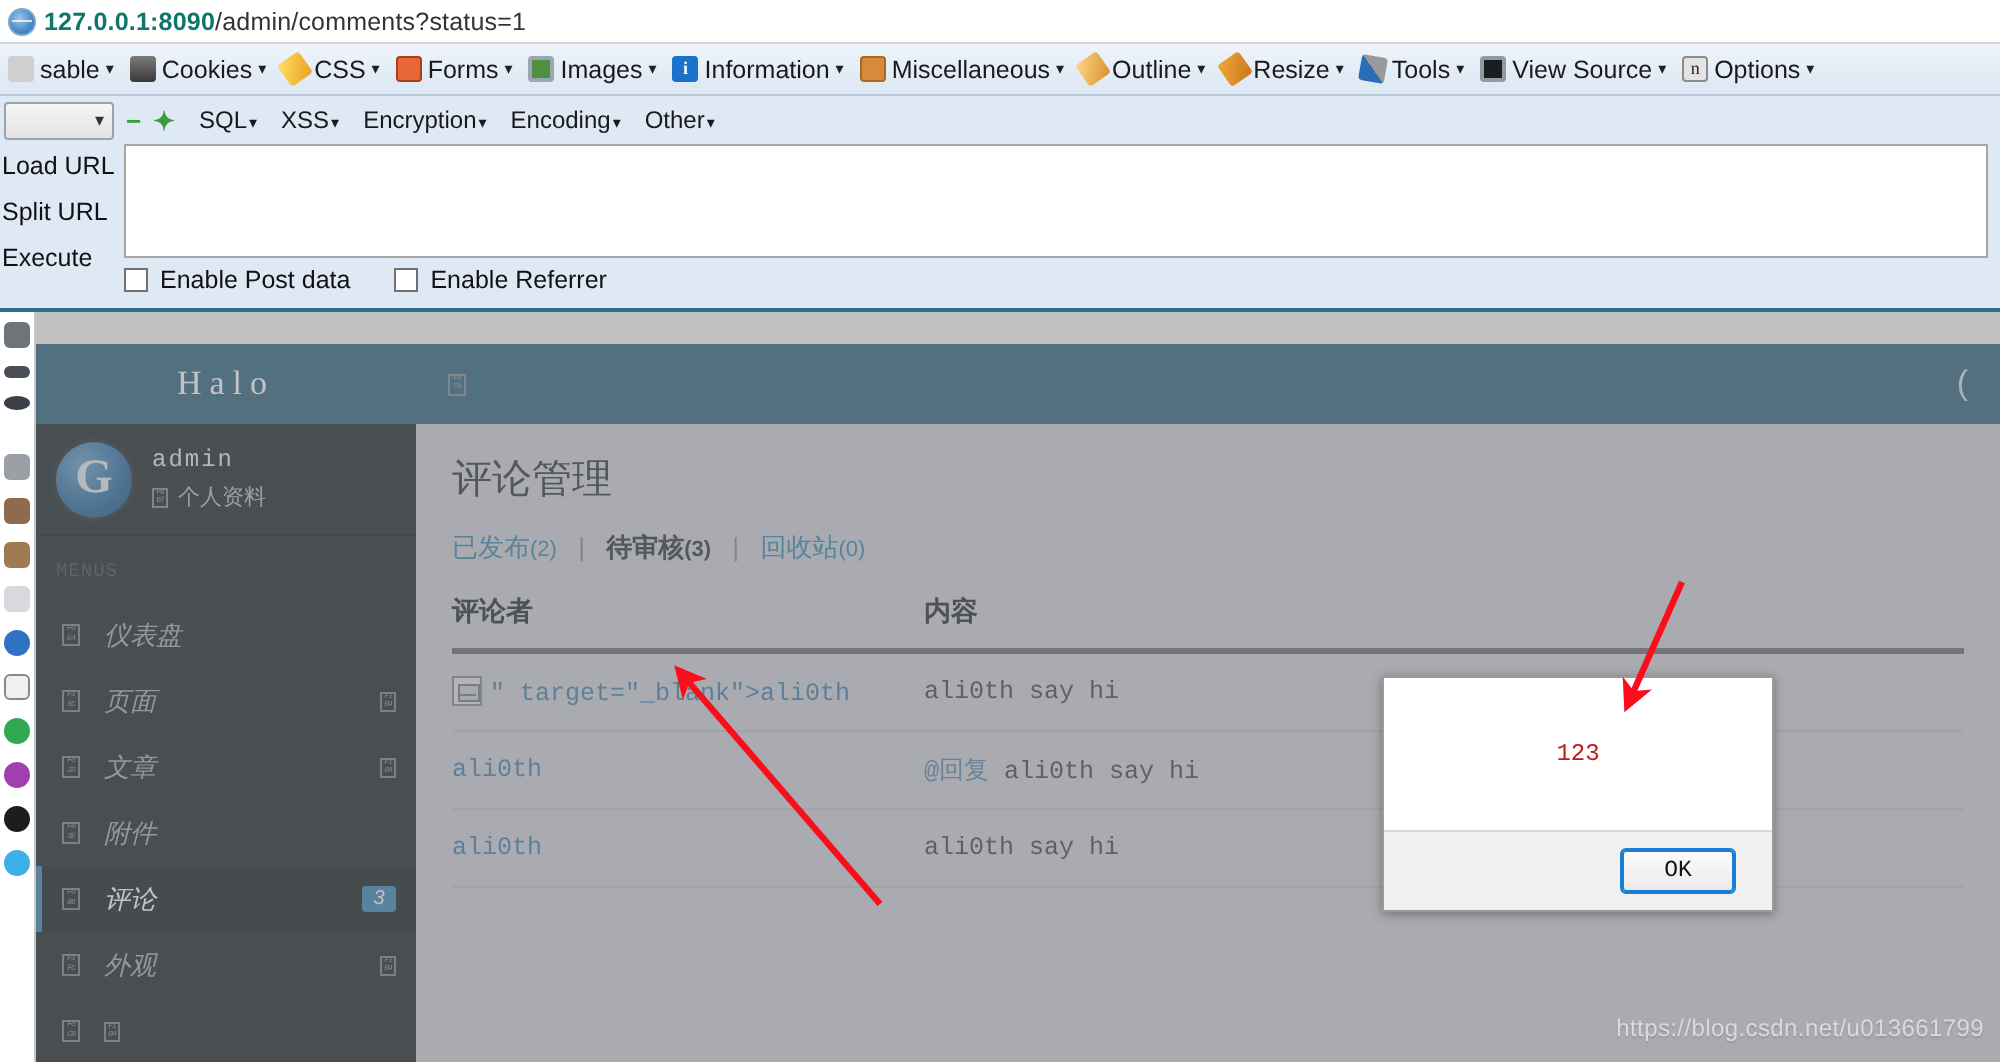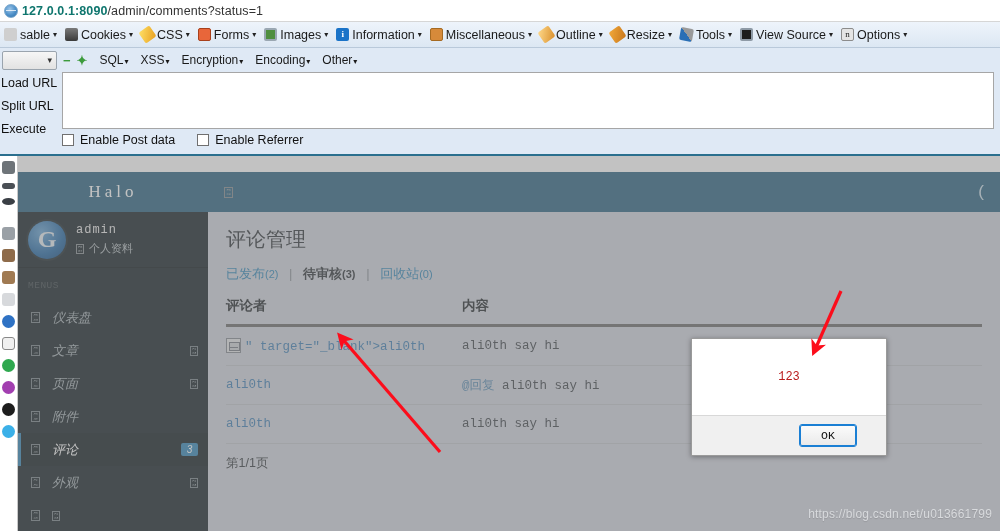--- a/index.html
+++ b/index.html
@@ -291,21 +291,21 @@
   .alert-body {
     flex: 1; display: flex; align-items: center; justify-content: center;
     font-size: 12px; color: #b91c1c;
     font-family: "Liberation Mono", monospace;
     text-align: right;
   }
   .alert-footer {
     height: 40px; background: #f0f0f0;
     border-top: 1px solid #d8d8d8;
     display: flex; align-items: center; justify-content: flex-end;
-    padding-right: 30px;
+    padding-right: 19px;
   }
   .alert-ok {
     min-width: 56px; height: 21px; padding: 0 12px;
     background: linear-gradient(#fbfbfb,#eaeaea);
     border: 1px solid #1a7fd4; border-radius: 2px;
     outline: 1px solid #1a7fd4; outline-offset: 0px;
     font-size: 11.5px; color: #111;
     display: flex; align-items: center; justify-content: center;
     font-family: "Liberation Mono", monospace;
   }
@@ -468,30 +468,30 @@
       <div class="menus-label">MENUS</div>
 
       <div class="menu-item">
         <span class="menu-icon">
             <span class="tofu">F0 E4</span>
           </span>
         <span class="menu-label">仪表盘</span>
       </div>
       <div class="menu-item">
         <span class="menu-icon">
+            <span class="tofu">F1 5C</span>
+          </span>
+        <span class="menu-label">页面</span>
+        <span class="tofu small">F1 04</span>
+      </div>
+      <div class="menu-item">
+        <span class="menu-icon">
             <span class="tofu">F0 2D</span>
           </span>
         <span class="menu-label">文章</span>
-        <span class="tofu small">F1 04</span>
-      </div>
-      <div class="menu-item">
-        <span class="menu-icon">
-            <span class="tofu">F1 5C</span>
-          </span>
-        <span class="menu-label">页面</span>
         <span class="tofu small">F1 04</span>
       </div>
       <div class="menu-item">
         <span class="menu-icon">
             <span class="tofu">F0 3E</span>
           </span>
         <span class="menu-label">附件</span>
       </div>
       <div class="menu-item active">
         <span class="menu-icon">
@@ -555,21 +555,20 @@
             </div>
           </div>
 
           <div class="trow">
             <div class="col-author">
               <span class="author-link">ali0th</span>
             </div>
             <div class="col-content">ali0th say hi</div>
           </div>
 
-          <div class="pager">第1/1页</div>
         </div>
       </div>
     </div>
   </div>
 
   <div class="dim"></div>
 
   <div class="alertbox">
     <div class="alert-body">123</div>
     <div class="alert-footer">

